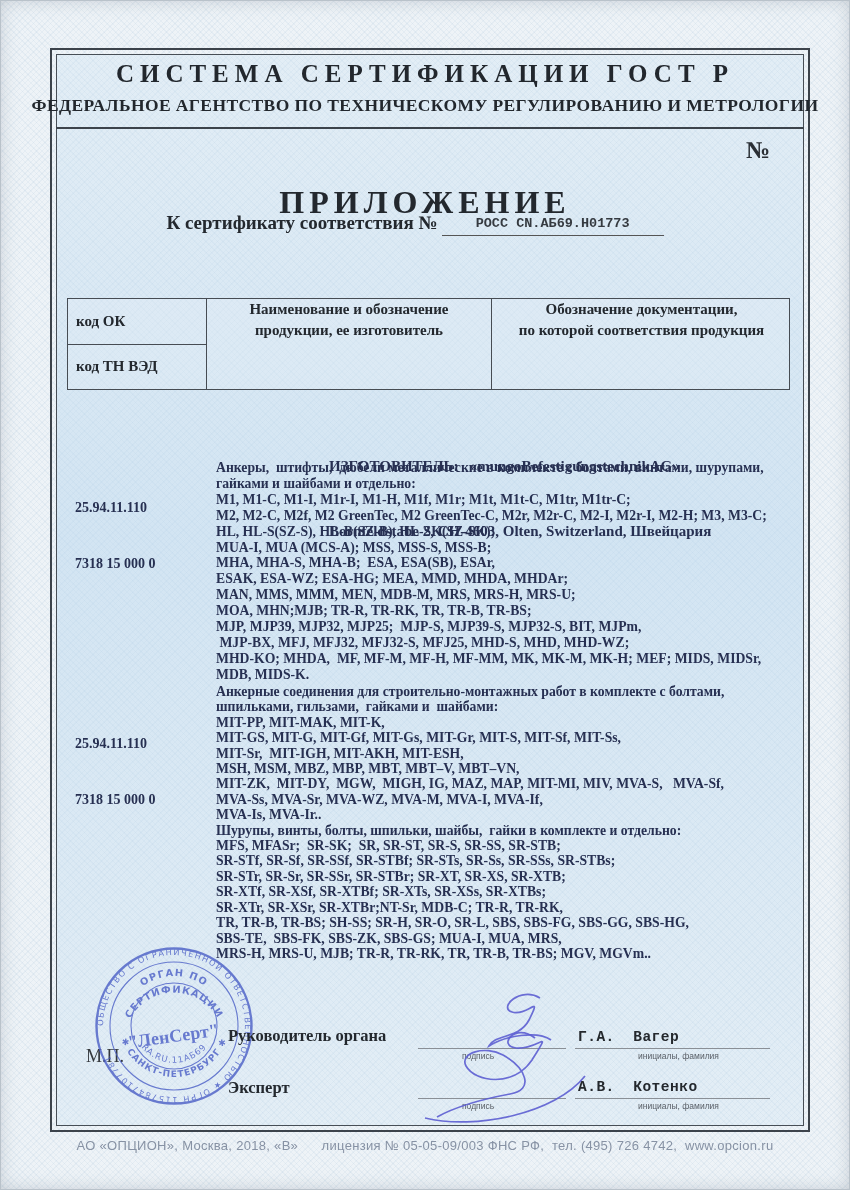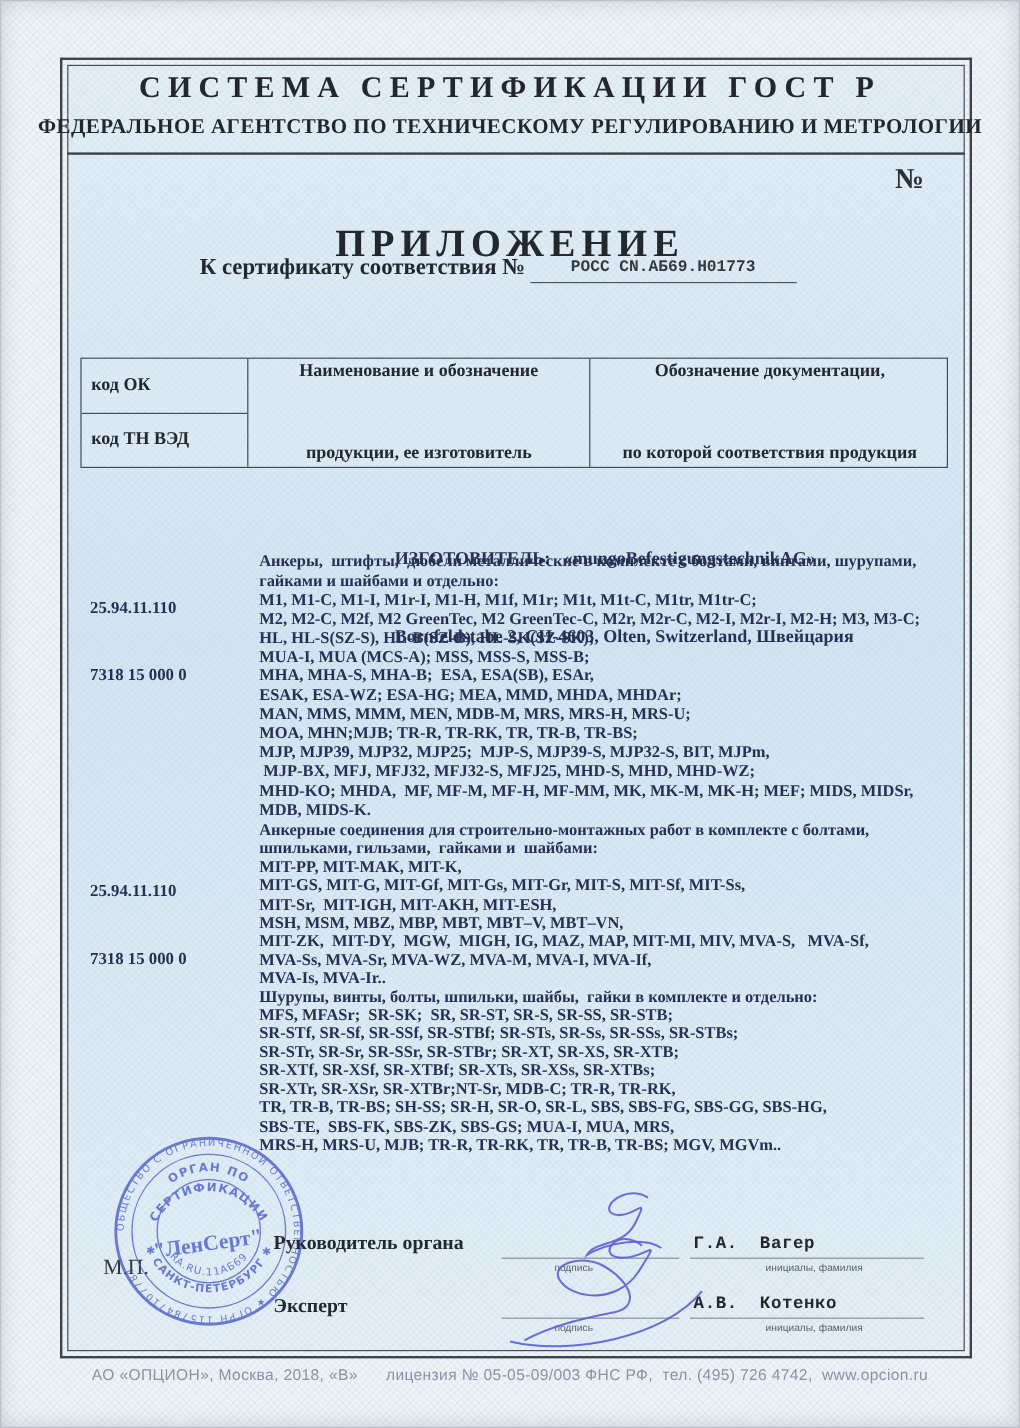--- a/index.html
+++ b/index.html
@@ -36,21 +36,21 @@
   .cert-ref .val{font-family:"Liberation Mono",monospace;font-size:13.5px;font-weight:bold;color:#353a40;
     border-bottom:1.5px solid #555;min-width:214px;text-align:center;padding:0 4px 4px 4px;margin-left:4px;}
 
   .subtitle{top:251px;font-size:17px;font-weight:bold;line-height:23px;color:#23282e;}
 
   .table-head{top:298px;left:67px;width:723px;height:92px;box-sizing:border-box;border:1.5px solid #464c53;
     display:grid;grid-template-columns:138px 285px 300px;background:rgba(230,240,248,.25);}
   .th-codes{display:flex;flex-direction:column;}
   .th-codes .cell{flex:1;display:flex;align-items:center;padding-left:8px;font-size:15px;font-weight:bold;color:#23282e;}
   .th-codes .cell.first{border-bottom:1px solid #464c53;}
-  .th-col{border-left:1px solid #464c53;display:flex;flex-direction:column;justify-content:space-between;align-items:center;
+  .th-col{border-left:1px solid #464c53;display:flex;flex-direction:column;justify-content:flex-start;align-items:center;
     font-size:15px;font-weight:bold;line-height:21px;color:#23282e;text-align:center;}
 
   .manufacturer{left:305px;top:413px;font-size:15px;font-weight:bold;color:#273052;line-height:21.5px;white-space:pre;margin-left:24px;}
   .codes-col{left:75px;font-size:14px;font-weight:bold;color:#273052;line-height:18.5px;white-space:pre;}
   .codes-row1{top:462px;}
   .codes-row2{top:698px;}
   .lines-block{left:216px;width:588px;color:#273052;font-weight:bold;white-space:pre;}
   .lines-row1{top:460px;font-size:13.7px;line-height:15.9px;}
   .lines-row2{top:684px;font-size:13.7px;line-height:15.4px;}
 

